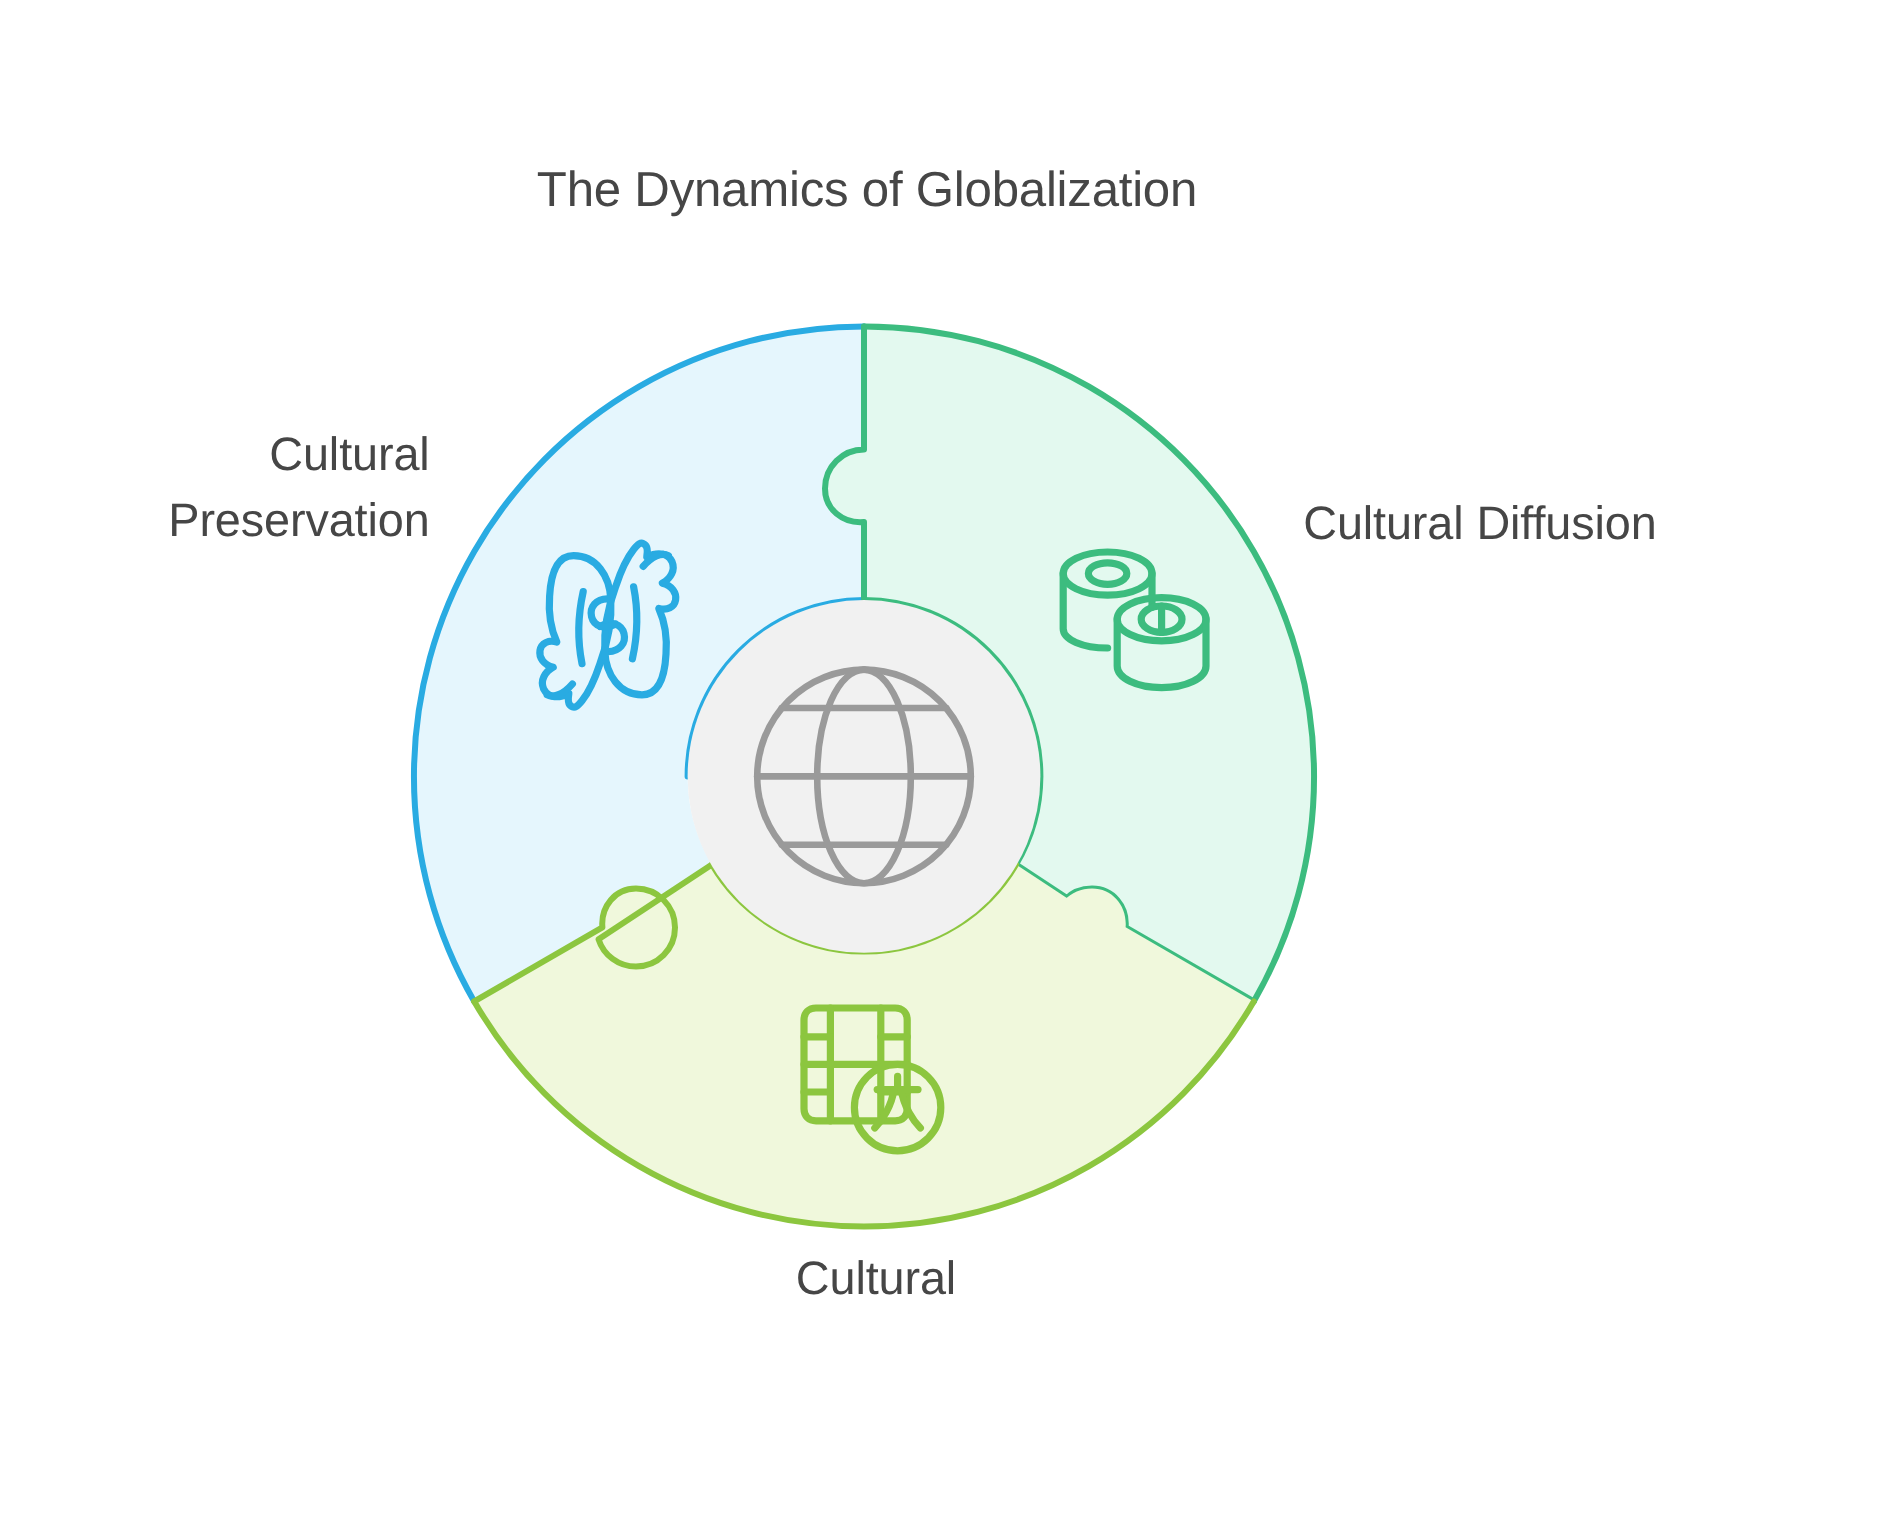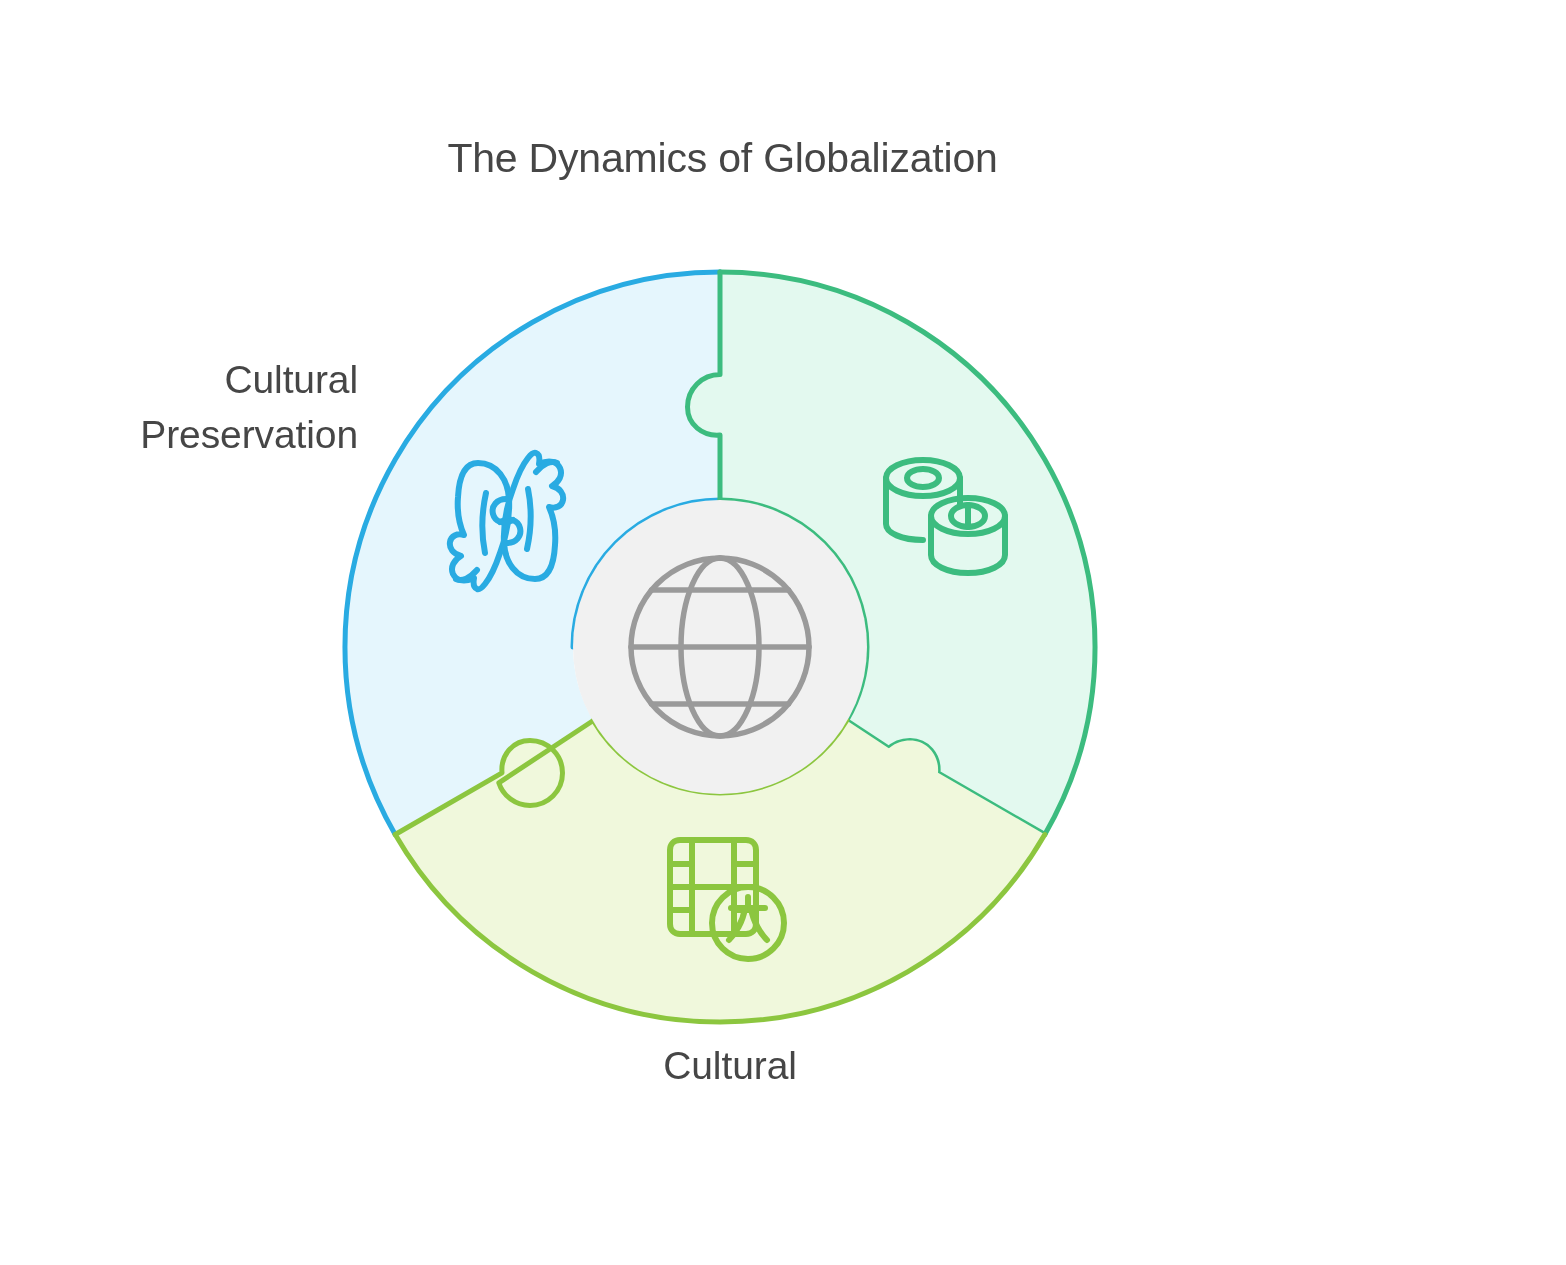--- a/index.html
+++ b/index.html
@@ -270,18 +270,21 @@
       <path d="M 745,896 C 743,910 735,922 729,928"></path>
       <path d="M 751,896 C 753,910 761,922 767,928"></path>
     </g>
   </svg>
 
   <div class="seg-label label-left">
     <div>Cultural</div>
     <div>Preservation</div>
   </div>
 
+  <div class="seg-label label-right">
+    <div>Cultural Diffusion</div>
+  </div>
 
   <div class="seg-label label-bottom">
     <div>Cultural</div>
   </div>
 
 </div>
 
 </body></html>

